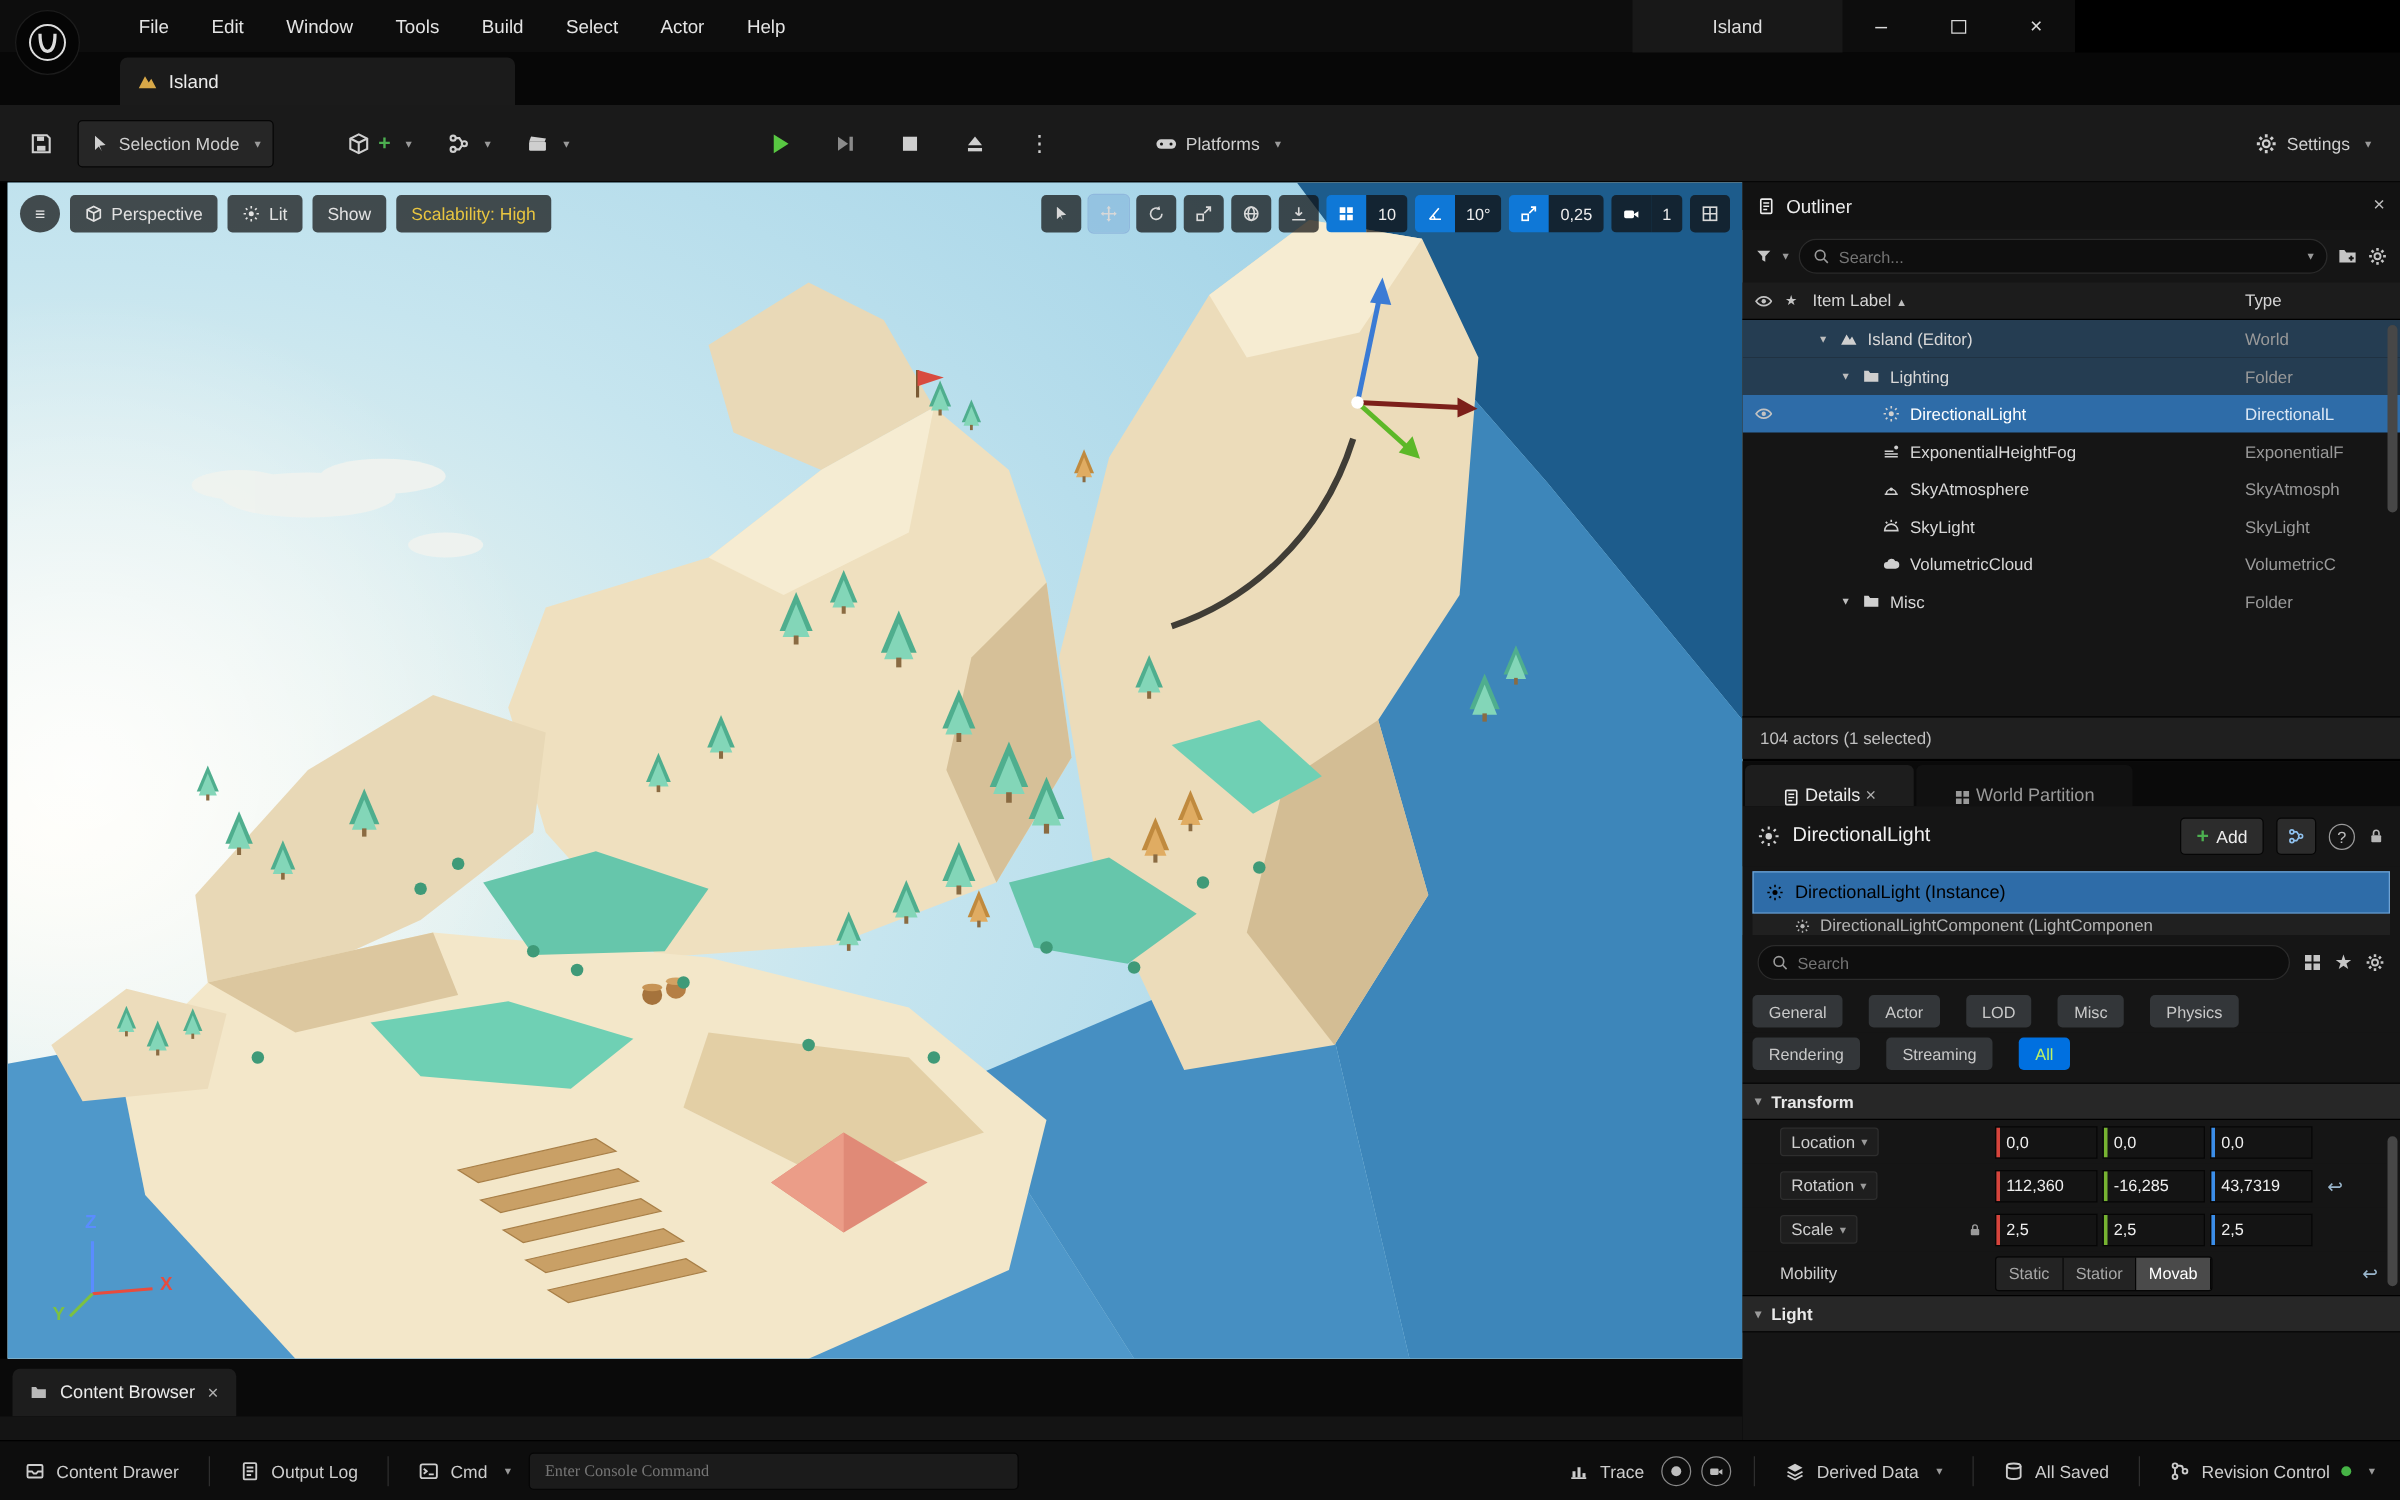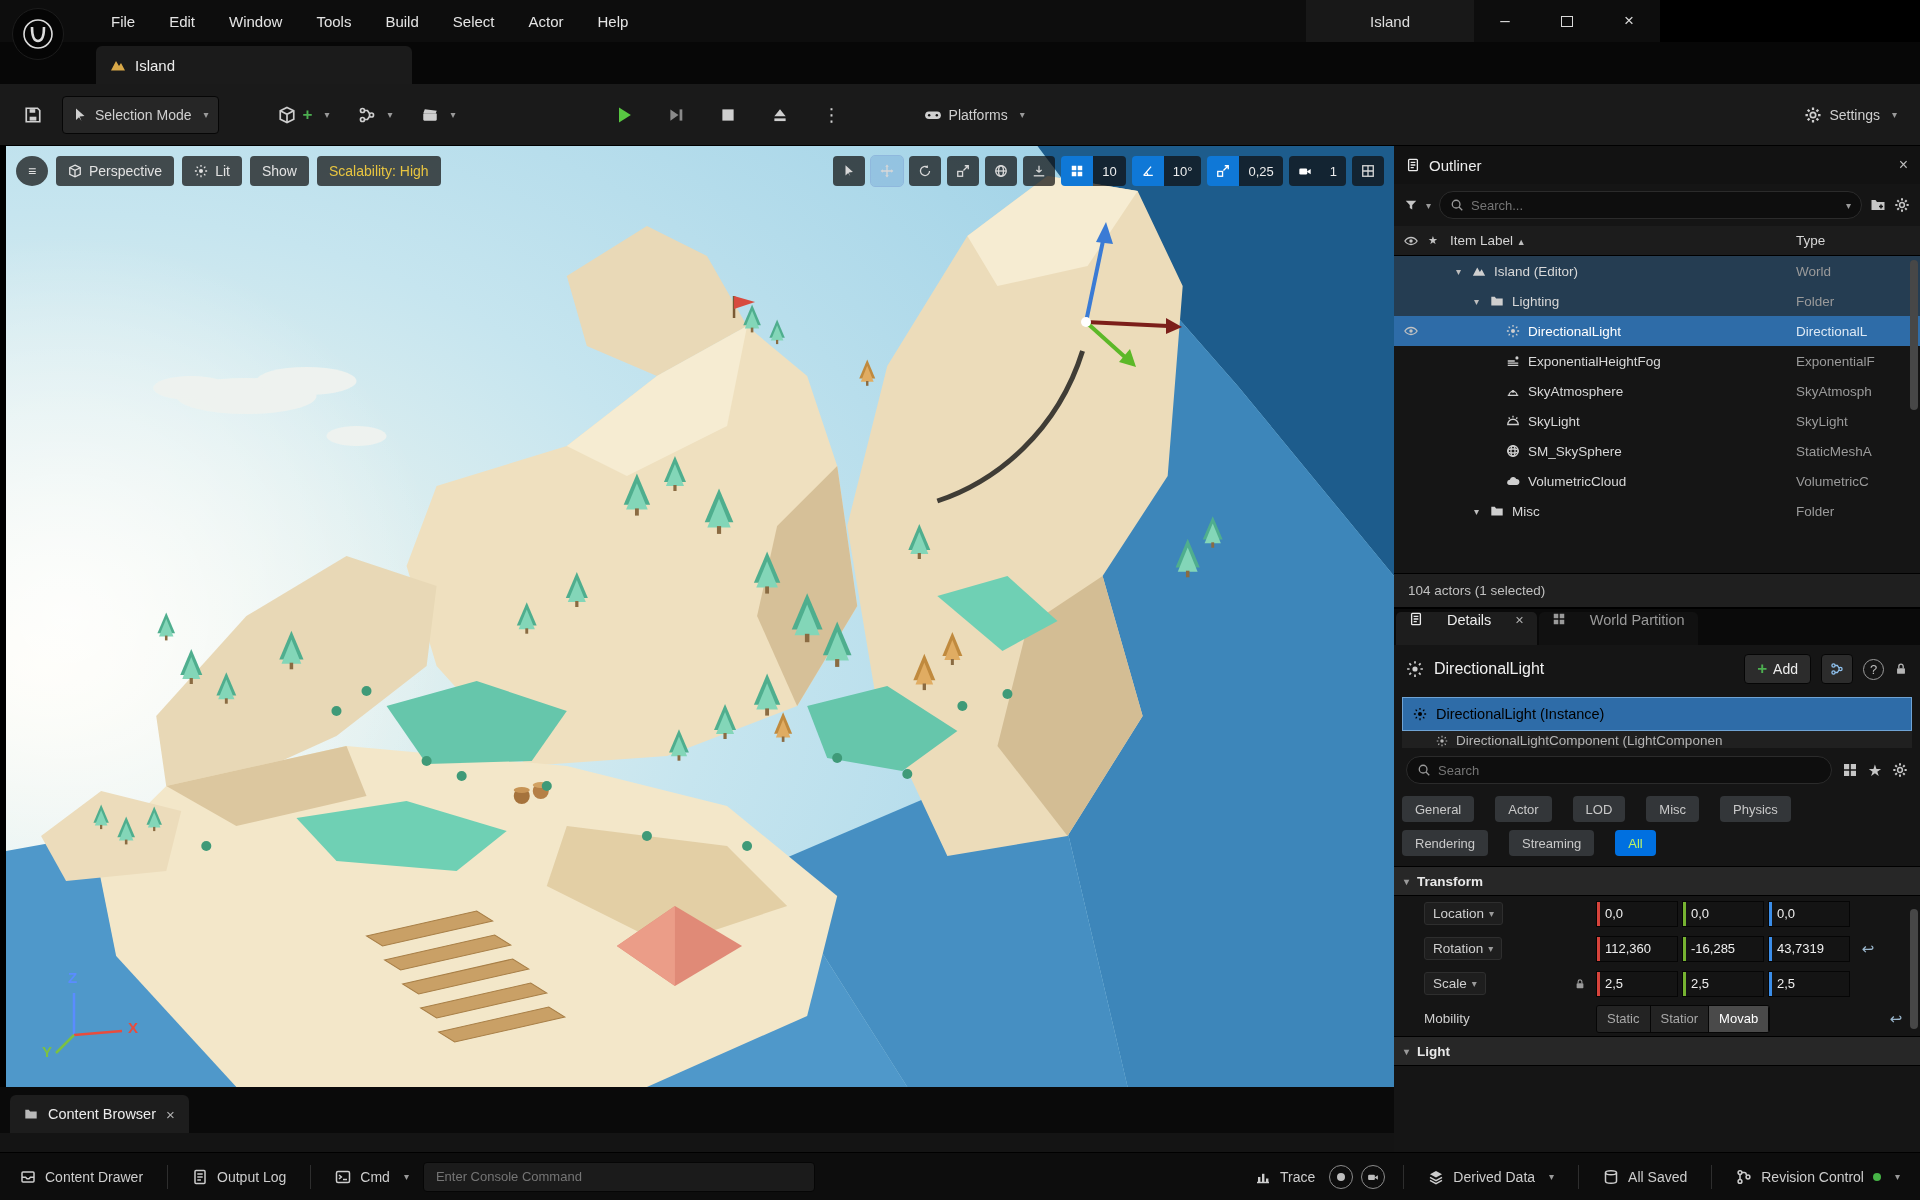--- a/index.html
+++ b/index.html
@@ -81,21 +81,21 @@
   .orow .rlabel{flex:1;overflow:hidden}
   .orow.tint{background:var(--tint)}
   .orow.sel{background:var(--sel);color:#fff}
   .orow.sel .rtype{color:#dce8f4}
   .gold{color:#d8a848}
   .ofoot{height:34px;background:#1f1f1f;display:flex;align-items:center;padding:0 14px;color:#c0c0c0;font-size:13.5px;border-top:1px solid #000}
   .sbar{position:absolute;right:2px;top:2px;width:8px;border-radius:4px;background:#474747}
 
   
   .dtabs{height:36px;background:#0a0a0a;display:flex;align-items:flex-end;gap:2px;padding-left:2px}
-  .dtab{height:33px;display:flex;align-items:flex-start;gap:24px;padding:0 13px;font-size:14.5px;border-radius:5px 5px 0 0}
+  .dtab{height:33px;display:flex;align-items:flex-end;gap:4px;padding:0 30px;font-size:14.5px;border-radius:5px 5px 0 0}
   .dtab.active{background:#1d1d1d;color:#ececec}
   .dtab.inactive{background:#111;color:#9a9a9a}
   .namerow{height:48px;display:flex;align-items:center;gap:10px;padding:0 12px;background:var(--bg1)}
   .addbtn{height:30px;background:#2c2c2c;border:1px solid #060606;border-radius:4px;display:flex;align-items:center;gap:6px;padding:0 12px;color:#ededed}
   .plus{color:#4caf50;font-weight:bold;font-size:17px}
   .sqbtn{width:32px;height:30px;background:#2c2c2c;border:1px solid #060606;border-radius:4px;display:flex;align-items:center;justify-content:center;color:#8fc1ee}
   .qcirc{width:21px;height:21px;border-radius:50%;border:1.5px solid #9a9a9a;color:#bdbdbd;display:flex;align-items:center;justify-content:center;font-size:13px}
   .instrow{margin:4px 8px 0 8px;height:34px;background:var(--sel);border:1px solid #6fa3d4;display:flex;align-items:center;gap:9px;padding:0 10px;color:#000000;font-size:14.5px}
   .comprow{margin:0 8px;height:17px;overflow:hidden;background:#202020;display:flex;align-items:flex-start;gap:8px;padding:2px 10px 0 34px;color:#b5b5b5;font-size:13.5px}
   .dsearch{height:44px;display:flex;align-items:center;gap:10px;padding:0 12px;background:var(--bg1)}
@@ -123,21 +123,21 @@
   .cbtab{margin-left:10px;height:38px;background:#1d1d1d;border-radius:6px 6px 0 0;display:flex;align-items:center;gap:10px;
     padding:0 14px;color:#ececec;font-size:14.5px}
   .sliver{flex:1;background:#141414}
 
   
   .statusbar{position:absolute;left:0;bottom:0;width:1920px;height:48px;background:#0d0d0d;border-top:1px solid #000;
     display:flex;align-items:center;padding:0 14px;gap:8px}
   .stitem{display:flex;align-items:center;gap:9px;color:#cdcdcd;font-size:14px;padding:0 6px}
   .console{width:392px;height:30px;background:#1b1b1b;border:1px solid #060606;border-radius:4px;display:flex;align-items:center;padding:0 12px}
   .console input{width:100%;background:transparent;border:none;outline:none;color:#d946ef;
-    font-family:Liberation Sans, sans-serif;font-size:13px}
+    font-family:Liberation Serif, serif;font-size:13px}
   .stright{margin-left:auto;display:flex;align-items:center;gap:8px}
   .greendot{width:8px;height:8px;border-radius:50%;background:#46b446}
   .circbtn{width:24px;height:24px;border-radius:50%;border:1.5px solid #8a8a8a;display:flex;align-items:center;justify-content:center;color:#bdbdbd}
 </style>
 </head>
 <body>
 
 <svg width="0" height="0" style="position:absolute">
   <defs>
     <symbol id="i-eye" viewBox="0 0 16 16">
@@ -796,31 +796,20 @@
               </svg>
             </span>
           <span class="rlabel">SkyLight</span>
           <span class="rtype">SkyLight</span>
         </div>
         <div class="orow">
           <span class="gut"></span>
             <span style="width:56px"></span>
           <span class="ricon">
               <svg class="ic ic14">
-                <use href="#i-sphere"></use>
-              </svg>
-            </span>
-          <span class="rlabel">SM_SkySphere</span>
-          <span class="rtype">StaticMeshA</span>
-        </div>
-        <div class="orow">
-          <span class="gut"></span>
-            <span style="width:56px"></span>
-          <span class="ricon">
-              <svg class="ic ic14">
                 <use href="#i-cloud"></use>
               </svg>
             </span>
           <span class="rlabel">VolumetricCloud</span>
           <span class="rtype">VolumetricC</span>
         </div>
         <div class="orow">
           <span class="gut"></span>
             <span style="width:24px"></span>
           <span class="caret">▾</span>

